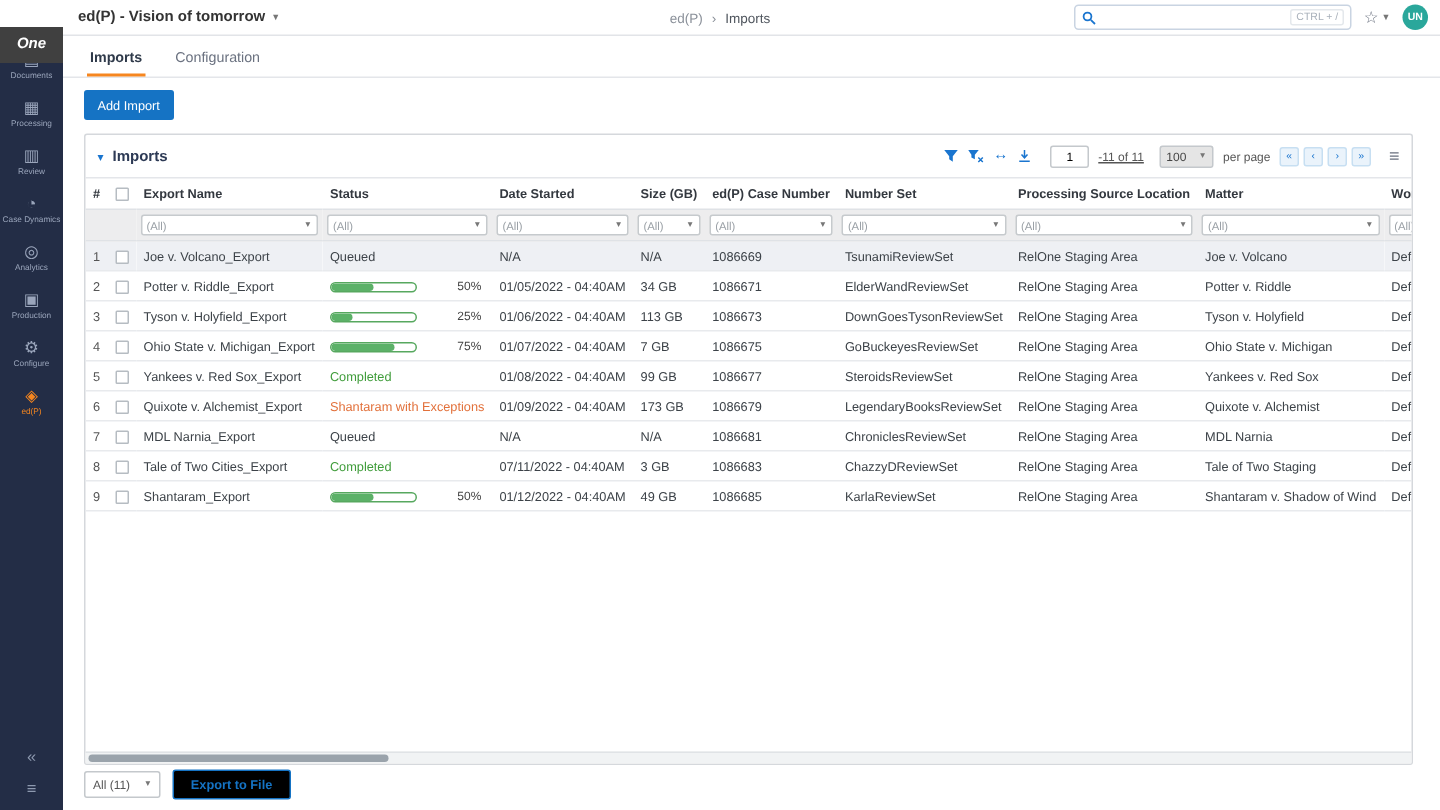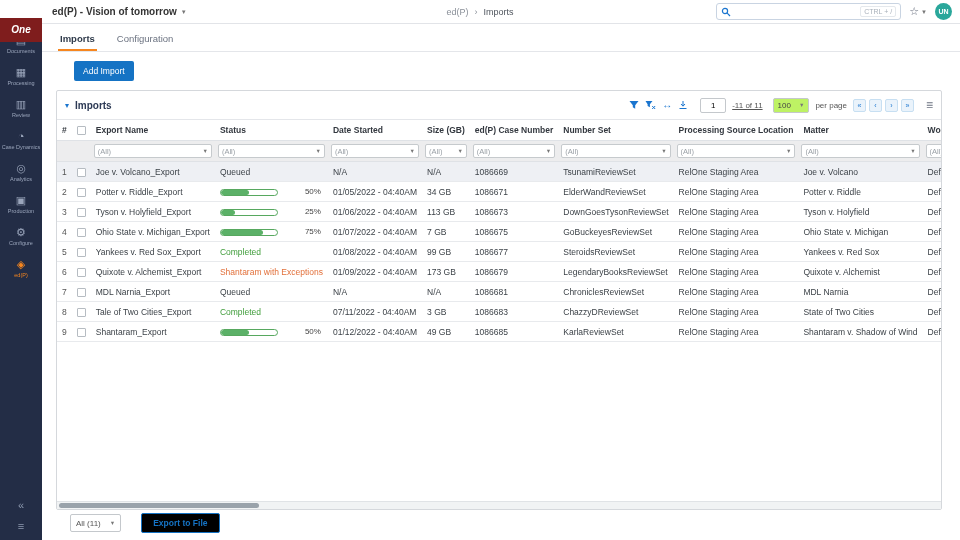--- a/index.html
+++ b/index.html
@@ -1,20 +1,20 @@
 <!DOCTYPE html>
 <html><head>
 <meta charset="utf-8">
 <style>
   *{margin:0;padding:0;box-sizing:border-box;}
   html,body{width:960px;height:540px;font-family:"Liberation Sans",sans-serif;overflow:hidden;background:#fff;}
 
   
   .topbar{position:absolute;left:0;top:0;right:0;height:24px;background:#fff;border-bottom:1px solid #e2e4e8;display:flex;align-items:center;z-index:5;}
-  .logo{width:42px;height:24px;background:#7f1d1d;color:#fff;font-weight:bold;font-size:10px;display:flex;align-items:center;justify-content:center;cursor:pointer;font-style:italic;margin-top:36px;}
+  .logo{width:42px;height:24px;background:#404040;color:#fff;font-weight:bold;font-size:10px;display:flex;align-items:center;justify-content:center;cursor:pointer;font-style:italic;margin-top:36px;}
   .ws-title{margin-left:10px;font-size:10px;font-weight:bold;color:#333;display:flex;align-items:center;gap:4px;cursor:pointer;}
   .caret{font-size:6px;color:#777;}
   .breadcrumb{position:absolute;left:50%;transform:translateX(-50%);font-size:9px;color:#8a9099;display:flex;gap:6px;align-items:center;}
   .breadcrumb .cur{color:#50565e;}
   .top-right{margin-left:auto;display:flex;align-items:center;gap:8px;padding-right:8px;}
   .searchbox{width:185px;height:17px;border:1px solid #c9d4e2;border-radius:3px;display:flex;align-items:center;padding:0 4px;gap:4px;background:#fff;}
   .searchbox input{border:none;outline:none;flex:1;font-size:8px;min-width:0;font-family:inherit;}
   .shortcut{font-size:7px;color:#a8b0ba;border:1px solid #e4e8ec;border-radius:2px;padding:1px 3px;white-space:nowrap;}
   .star{color:#6b7280;font-size:11px;display:flex;align-items:center;gap:2px;cursor:pointer;}
   .avatar{width:17px;height:17px;border-radius:50%;background:#2aa79b;color:#fff;font-size:7px;font-weight:bold;display:flex;align-items:center;justify-content:center;cursor:pointer;}
@@ -26,33 +26,33 @@
   .sb-label{font-size:5.5px;line-height:6px;}
   .sb-item.accent{color:#f6861f;}
   .sidebar-bottom{margin-top:auto;display:flex;flex-direction:column;gap:9px;color:#8d99af;padding-bottom:8px;font-size:11px;align-items:center;}
   .sidebar-bottom span{cursor:pointer;}
 
   
   .main{position:absolute;left:42px;top:24px;right:0;bottom:0;display:flex;flex-direction:column;background:#fff;}
   .tabs{display:flex;gap:18px;padding:0 16px;border-bottom:1px solid #e4e6ea;height:28px;align-items:flex-end;}
   .tab{font-size:9.5px;color:#6b7280;padding:6px 2px 7px;cursor:pointer;}
   .tab.active{color:#2f3a4a;font-weight:bold;border-bottom:2px solid #f6861f;padding-bottom:5px;}
-  .actions{padding:8px 16px 7px 32px;text-decoration:underline;}
+  .actions{padding:8px 16px 7px 14px;text-decoration:underline;}
   .btn-primary{background:#1573c4;color:#fff;border:none;border-radius:2px;font-size:8.5px;padding:5px 9px;cursor:pointer;font-family:inherit;}
 
   
   .panel{flex:1;margin:2px 18px 0 14px;border:1px solid #d5d8dc;border-radius:2px;display:flex;flex-direction:column;min-height:0;background:#fff;}
   .panel-header{display:flex;align-items:center;height:28px;padding:0 8px;gap:6px;}
   .chev{color:#1a75cf;font-size:8px;cursor:pointer;}
   .panel-title{font-size:10px;font-weight:bold;color:#2d3a55;}
   .grid-tools{margin-left:auto;display:flex;align-items:center;gap:6px;}
   .tool-icon{color:#1a75cf;font-size:10px;display:flex;align-items:center;cursor:pointer;line-height:10px;}
   .page-input{width:26px;height:15px;border:1px solid #c4c8cc;border-radius:2px;text-align:center;font-size:8px;margin-left:6px;font-family:inherit;}
   .range{font-size:8px;color:#555;text-decoration:underline;}
-  .psize{border:1px solid #c4c8cc;border-radius:2px;height:15px;display:flex;align-items:center;gap:8px;padding:0 4px;font-size:8px;color:#444;margin-left:4px;cursor:pointer;background:#bef264;}
+  .psize{border:1px solid #c4c8cc;border-radius:2px;height:15px;display:flex;align-items:center;gap:8px;padding:0 4px;font-size:8px;color:#444;margin-left:4px;cursor:pointer;background:#e5e5e5;}
   .perpage{font-size:8px;color:#555;}
   .navbtn{width:13px;height:13px;background:#eaf3fb;border:1px solid #c7dff2;color:#1a75cf;font-size:7px;display:flex;align-items:center;justify-content:center;border-radius:2px;cursor:pointer;}
   .gridmenu{color:#6b7280;font-size:12px;margin-left:6px;cursor:pointer;}
 
   
   .grid-wrap{flex:1;overflow:hidden;min-height:0;border-top:1px solid #e4e6ea;}
   table{border-collapse:collapse;table-layout:fixed;}
   .th{font-size:8.5px;color:#33383f;text-align:left;padding:5px 5px;border-bottom:1px solid #dfe2e6;font-weight:bold;white-space:nowrap;overflow:hidden;cursor:pointer;}
   .ftd{background:#ededee;padding:3px 3px;border-bottom:1px solid #dfe2e6;}
   .fsel{background:#fff;border:1px solid #c6cacd;border-radius:2px;height:14px;display:flex;align-items:center;justify-content:space-between;padding:0 3px;font-size:7.5px;color:#9aa0a6;cursor:pointer;}
@@ -65,21 +65,21 @@
   .pbar{width:58px;height:7px;border:1px solid #57a85f;border-radius:4px;background:#fff;overflow:hidden;display:inline-block;}
   .pfill{display:block;height:100%;background:#5cb168;border-radius:4px;}
   .ppct{font-size:8px;color:#444;margin-left:auto;padding-right:2px;}
   .st-queued{color:#3c4248;}
   .st-completed{color:#3f9c3a;text-align:right;}
   .st-exceptions{color:#e2703a;}
 
   
   .hscroll{height:8px;background:#f1f3f4;border-top:1px solid #e0e3e6;position:relative;}
   .hthumb{position:absolute;left:2px;top:1px;width:200px;height:5px;background:#9aa3ab;border-radius:3px;cursor:pointer;}
-  .footer-bar{height:30px;display:flex;align-items:center;gap:20px;padding:0 16px 4px 28px;}
+  .footer-bar{height:30px;display:flex;align-items:center;gap:8px;padding:0 16px 4px 14px;}
   .mass-select{border:1px solid #c4c8cc;border-radius:2px;height:18px;display:flex;align-items:center;gap:9px;padding:0 5px;font-size:8px;color:#555;background:#fff;cursor:pointer;}
   .export-btn{background:#000000;border:1px solid #1573c4;color:#1573c4;border-radius:2px;font-size:8.5px;padding:4px 11px;font-weight:bold;font-family:inherit;cursor:pointer;}
 </style>
 </head>
 <body>
 
 <div class="topbar">
   <div class="logo">One</div>
   <div class="ws-title">
     <span>ed(P) - Vision of tomorrow</span>
@@ -403,21 +403,21 @@
             <tr class="row">
        <td class="td num">8</td>
        <td class="td"><span class="cbx"></span></td>
        <td class="td">Tale of Two Cities_Export</td>
        <td class="td"><span class="st-completed">Completed</span></td>
        <td class="td">07/11/2022 - 04:40AM</td>
        <td class="td">3 GB</td>
        <td class="td">1086683</td>
        <td class="td">ChazzyDReviewSet</td>
        <td class="td">RelOne Staging Area</td>
-       <td class="td">State of Two Cities</td>
+       <td class="td">Tale of Two Staging</td>
        <td class="td">Default Workspace</td>
      </tr>
             <tr class="row">
        <td class="td num">9</td>
        <td class="td"><span class="cbx"></span></td>
        <td class="td">Shantaram_Export</td>
        <td class="td">
                 <span class="pwrap">
                 <span class="pbar">
                     <span class="pfill" style="width:50%"></span>

